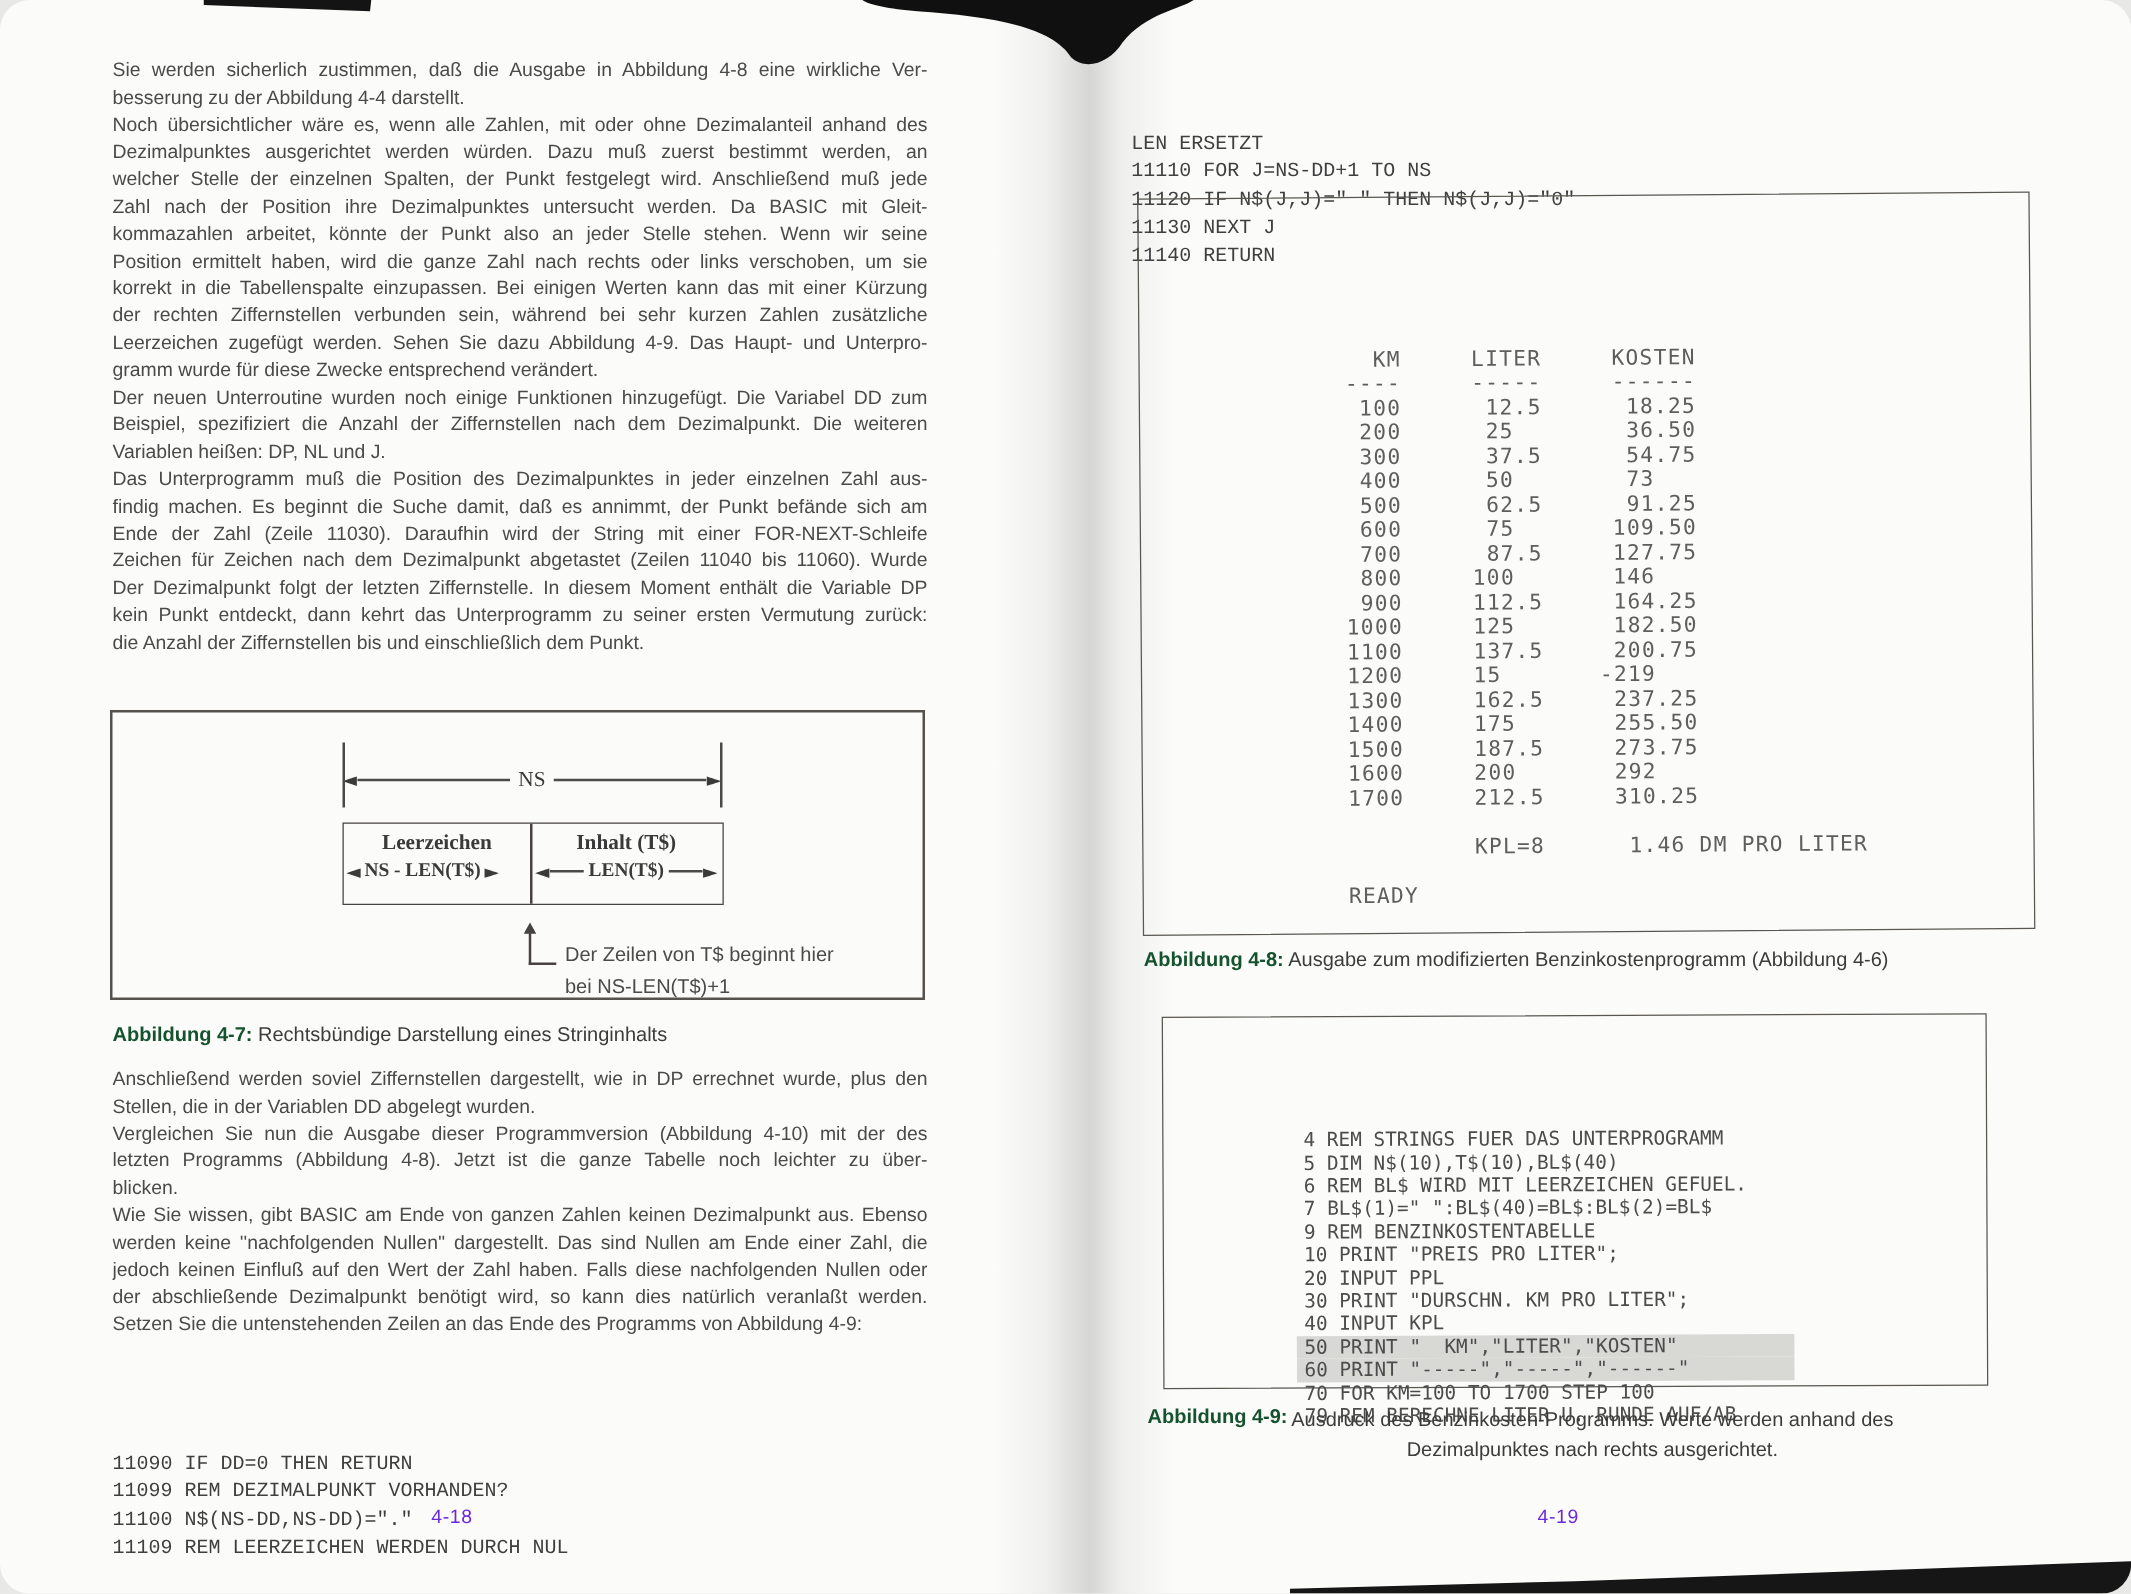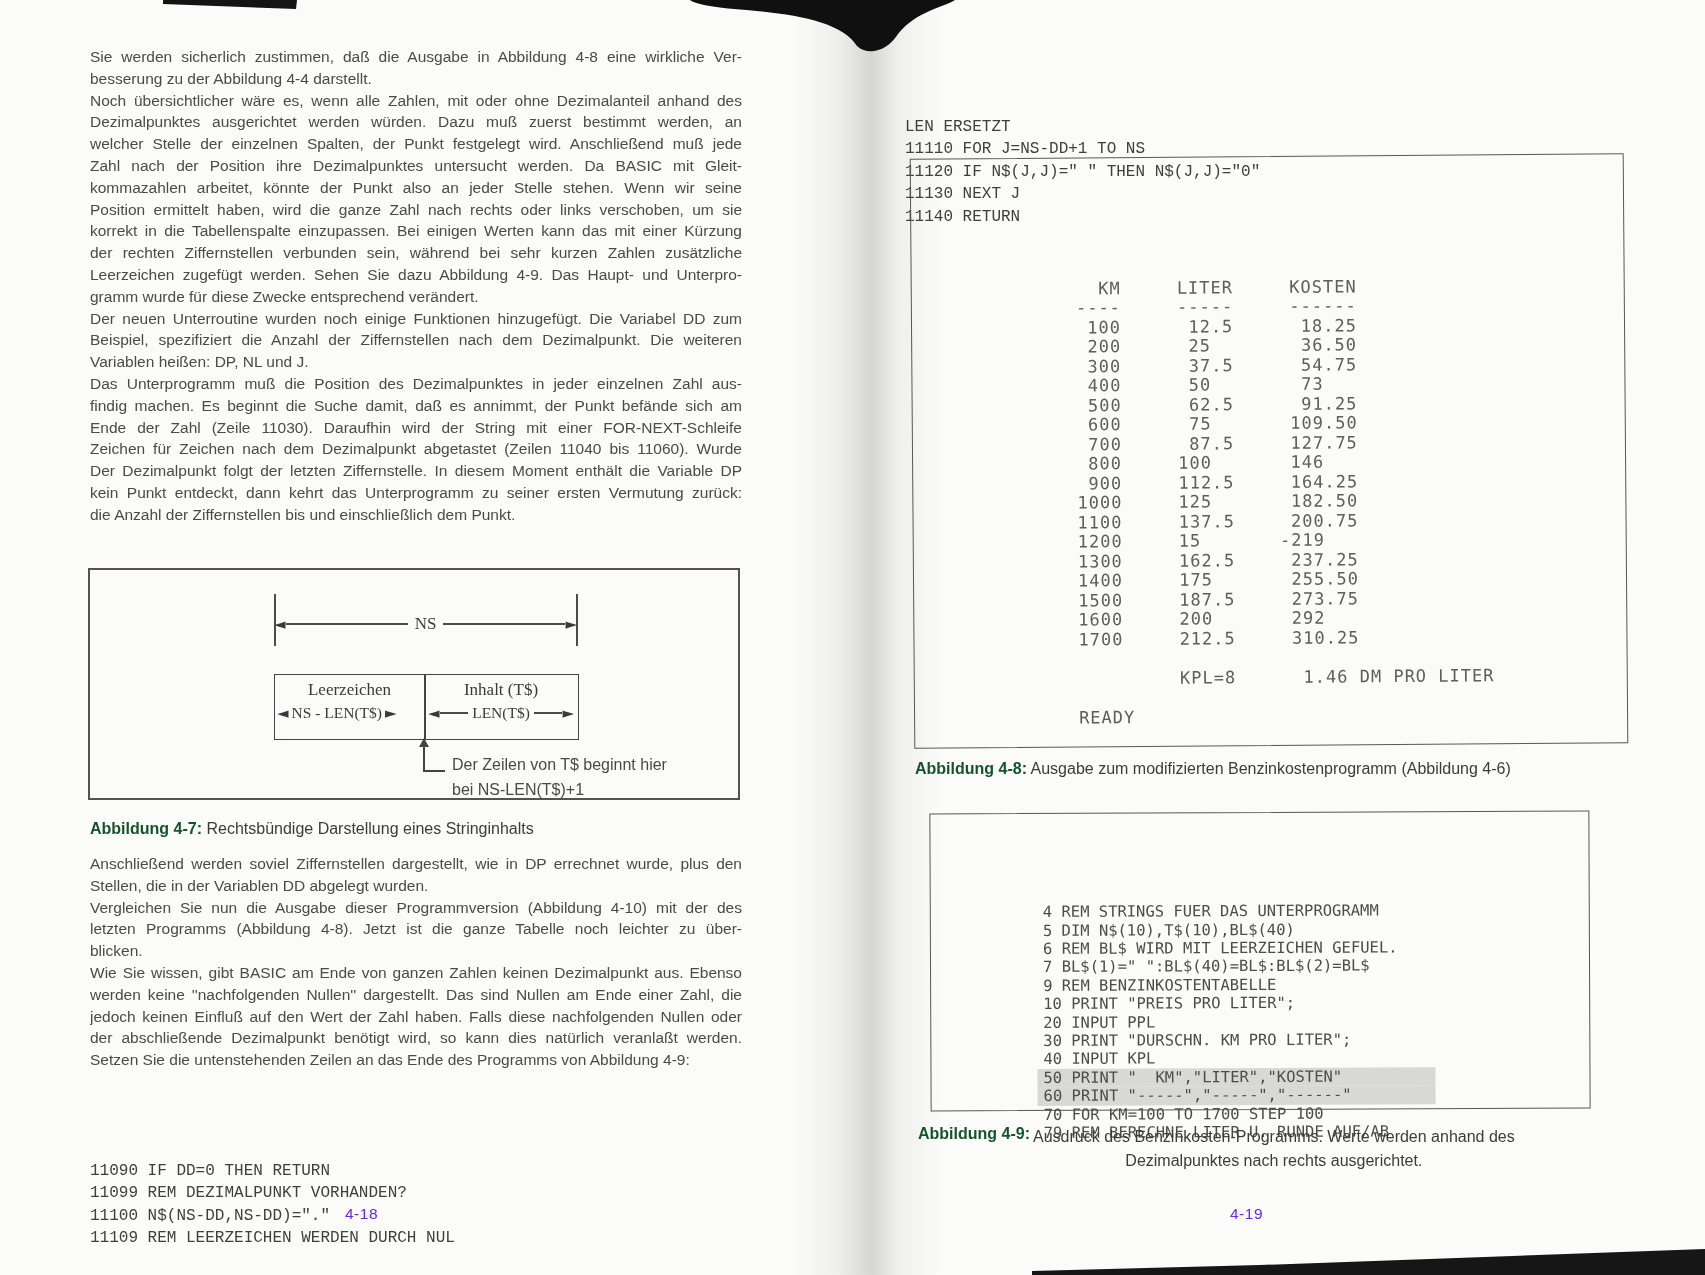--- a/index.html
+++ b/index.html
@@ -1,17 +1,17 @@
 <!DOCTYPE html>
 <html><head>
 <meta charset="utf-8">
 <style>
   html,body{margin:0;padding:0;background:#e8e8e6;}
   #canvas{position:relative;width:1705px;height:1275px;background:#fbfbfa;overflow:hidden;
-          font-family:"Liberation Sans",sans-serif;color:#464646;}
+          font-family:"Liberation Sans",sans-serif;color:#464646;border-radius:24px;}
   
   .artifact{position:absolute;pointer-events:none;}
   #gutter{left:795px;top:0;width:145px;height:1275px;
     background:linear-gradient(90deg,rgba(0,0,0,0) 0%,rgba(0,0,0,0.05) 30%,rgba(0,0,0,0.13) 48%,rgba(0,0,0,0.15) 53%,rgba(0,0,0,0.05) 70%,rgba(0,0,0,0) 100%);}
   
   .flow{position:absolute;}
   .para{width:652px;font-size:15.5px;line-height:21.8px;color:#4a4a4a;}
   .para > div{text-align:justify;text-align-last:justify;overflow:hidden;white-space:normal;}
   .para > div:last-child{text-align-last:left;}
   .gap-above{}
@@ -24,21 +24,21 @@
   
   .figbox{position:absolute;border:2px solid #55524e;background:transparent;}
   
   #fig47{left:88px;top:568px;width:648px;height:228px;}
   .d-serif{font-family:"Liberation Serif",serif;color:#3a3a3a;}
   .measure{display:flex;align-items:center;color:#3a3a3a;}
   .measure .ln{flex:1;height:1.5px;background:#4a4a4a;}
   .measure .ah{font-size:15px;line-height:1;color:#3a3a3a;font-family:"DejaVu Sans",sans-serif;}
   .measure .lbl{padding:0 7px;font-size:17px;}
   .tick{position:absolute;width:1.5px;background:#4a4a4a;}
-  #cellbox{position:absolute;left:184px;top:104px;width:303px;height:64px;border:1.8px solid #45423f;}
+  #cellbox{position:absolute;left:184px;top:88px;width:303px;height:64px;border:1.8px solid #45423f;font-weight:bold;}
   #celldiv{position:absolute;left:149px;top:0;width:1.8px;height:100%;background:#45423f;}
   .cellcol{position:absolute;top:0;height:100%;}
   .cell-title{text-align:center;font-size:17px;padding-top:5px;}
   .cell-measure{margin-top:4px;padding:0 2px;font-size:15.5px;}
   .vline{position:absolute;width:1.8px;background:#45423f;}
   .hline{position:absolute;height:1.8px;background:#45423f;}
   .arrow-up{position:absolute;width:0;height:0;border-left:5px solid transparent;
             border-right:5px solid transparent;border-bottom:9px solid #45423f;}
   .note{position:absolute;font-size:16px;line-height:25px;color:#4a4a4a;}
   
@@ -179,21 +179,21 @@
 
     <div class="flow typewriter" style="left:90px;top:1092px;">
       
     <div>11090 IF DD=0 THEN RETURN</div><div>11099 REM DEZIMALPUNKT VORHANDEN?</div><div>11100 N$(NS-DD,NS-DD)="."</div><div>11109 REM LEERZEICHEN WERDEN DURCH NUL</div></div>
 
     <div class="pagenum" style="left:345px;top:1205px;">4-18</div>
   </div>
 
   <div>
 
-    <div class="flow typewriter" style="left:905px;top:48px;">
+    <div class="flow typewriter" style="left:905px;top:36px;">
       
     <div>LEN ERSETZT</div><div>11110 FOR J=NS-DD+1 TO NS</div><div>11120 IF N$(J,J)=" " THEN N$(J,J)="0"</div><div>11130 NEXT J</div><div>11140 RETURN</div></div>
 
     <div id="fig48" class="figbox">
       <div class="terminal" style="left:164px;top:62px;">
         
       <div>  KM     LITER     KOSTEN</div><div>----     -----     ------</div><div> 100      12.5      18.25</div><div> 200      25        36.50</div><div> 300      37.5      54.75</div><div> 400      50        73</div><div> 500      62.5      91.25</div><div> 600      75       109.50</div><div> 700      87.5     127.75</div><div> 800     100       146</div><div> 900     112.5     164.25</div><div>1000     125       182.50</div><div>1100     137.5     200.75</div><div>1200     15       -219</div><div>1300     162.5     237.25</div><div>1400     175       255.50</div><div>1500     187.5     273.75</div><div>1600     200       292</div><div>1700     212.5     310.25</div><div></div><div>         KPL=8      1.46 DM PRO LITER</div><div></div><div>READY</div></div>
     </div>
     <div class="flow caption" style="left:915px;top:760px;">
       <b>Abbildung 4-8:</b>

